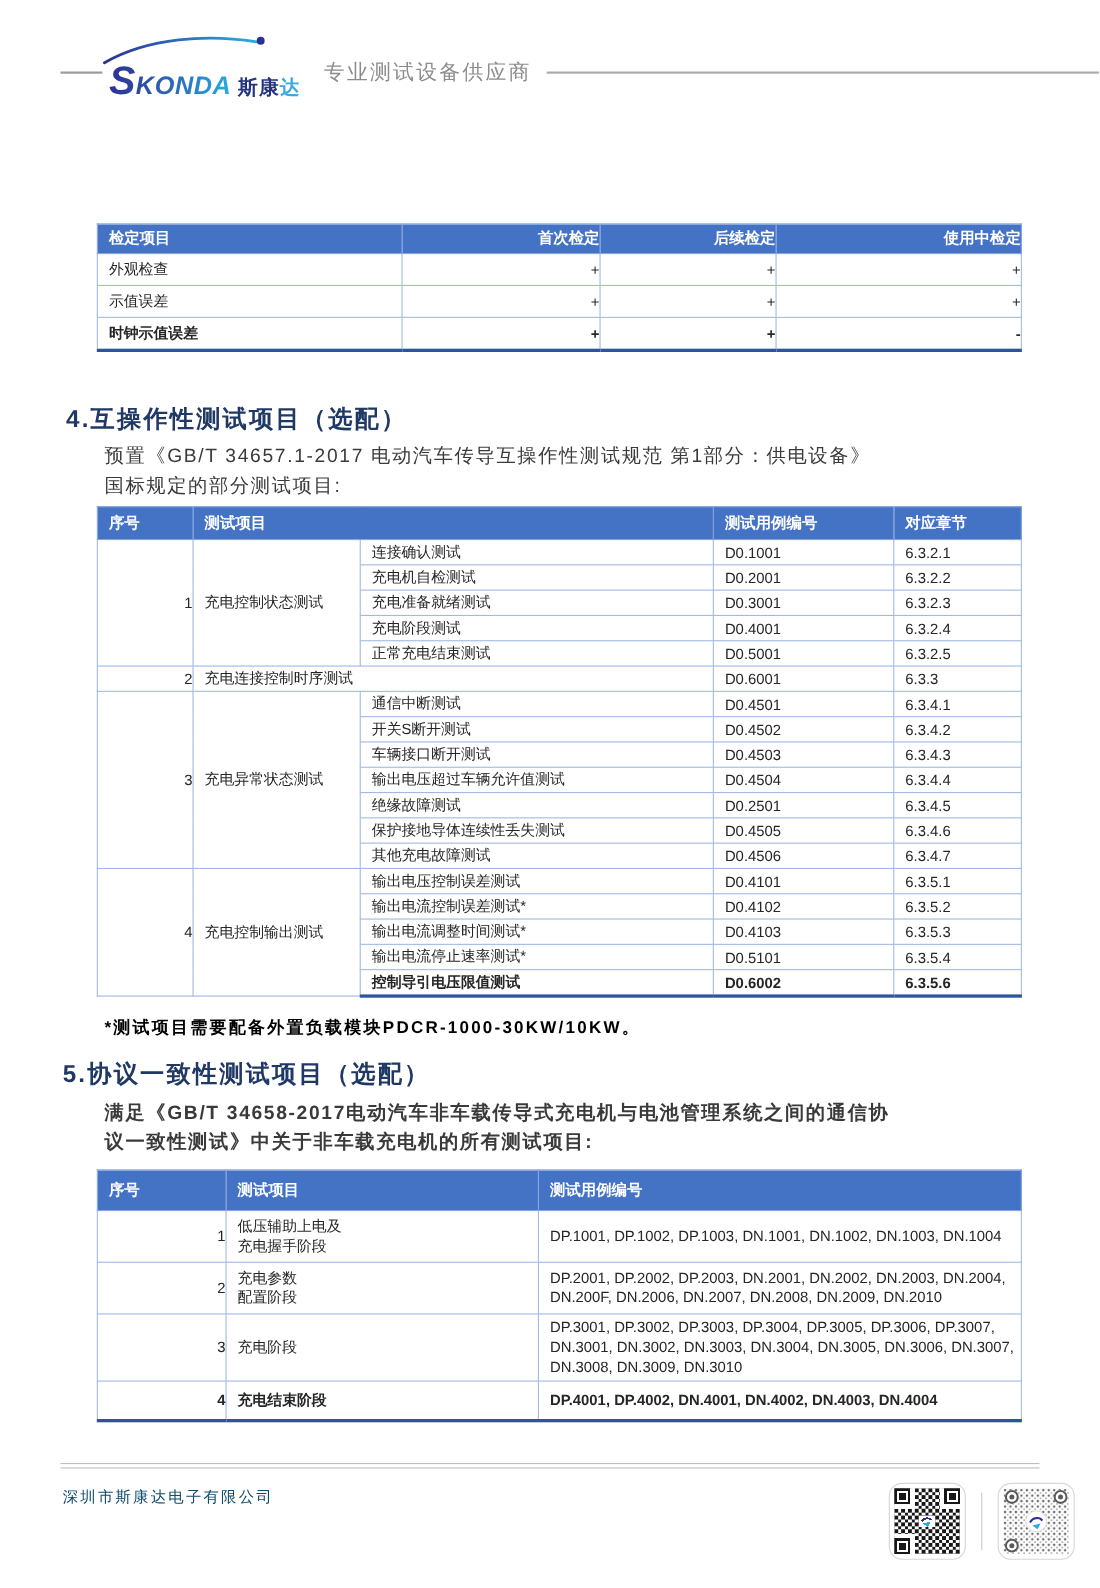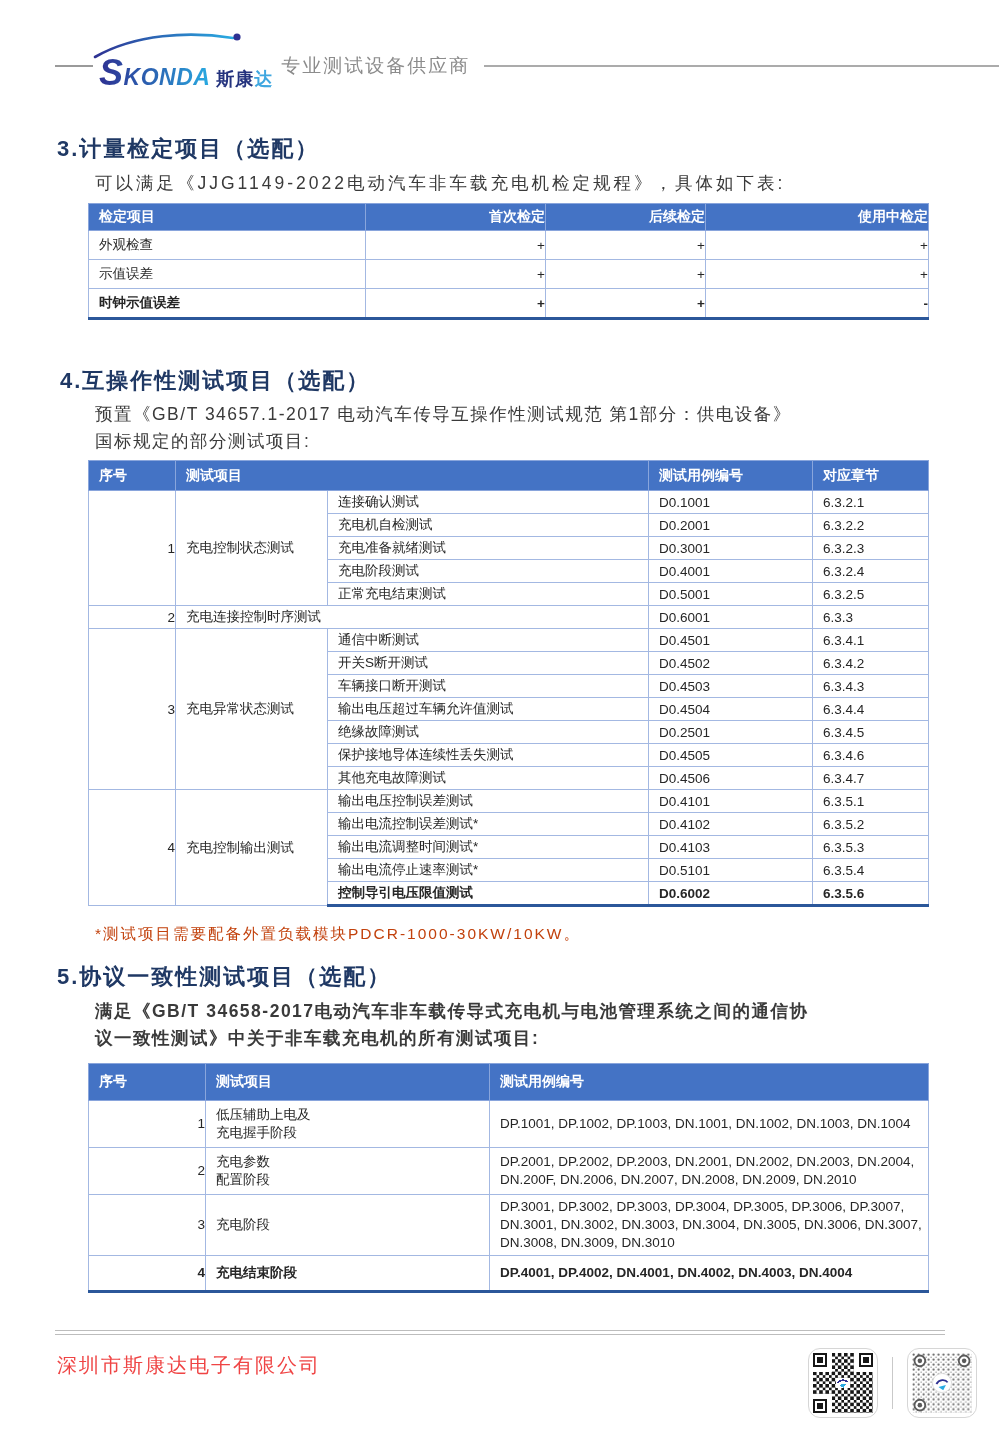--- a/index.html
+++ b/index.html
@@ -10,21 +10,21 @@
   .brand{position:absolute;left:55px;right:40px;top:40px;height:52px;display:flex;align-items:center;}
   .rule-left{width:38px;height:2px;background:#9a9a9a;margin-right:6px;flex:0 0 auto;}
   .logo-wrap{position:relative;display:flex;align-items:baseline;flex:0 0 auto;padding-top:14px;}
   .swoosh{position:absolute;left:-6px;top:-8px;width:160px;height:30px;}
   .logo-en{font-style:italic;font-weight:bold;letter-spacing:.5px;background:linear-gradient(90deg,#2E3192,#2b6cb8 55%,#29ABE2);-webkit-background-clip:text;background-clip:text;color:transparent;white-space:nowrap;}
   .logo-s{font-size:36px;}
   .logo-rest{font-size:23px;}
   .logo-cn{font-weight:bold;font-size:18px;margin-left:6px;white-space:nowrap;letter-spacing:1px;}
   .cn-dark{color:#24337e;}
   .cn-light{color:#3fa7e0;}
-  .tagline{font-size:19px;color:#8c8c8c;margin-left:8px;letter-spacing:2px;flex:0 0 auto;white-space:nowrap;}
+  .tagline{font-size:19px;color:#8c8c8c;margin-left:21px;letter-spacing:2px;flex:0 0 auto;white-space:nowrap;}
   .rule-right{flex:1 1 auto;height:2px;background:#ababab;margin-left:14px;}
 
   
   .sec-title{position:absolute;left:57px;font-size:22px;font-weight:bold;color:#1F3864;letter-spacing:2px;white-space:nowrap;}
   .sec-intro{position:absolute;left:95px;font-size:17.5px;color:#3a3a3a;letter-spacing:3px;line-height:1.55;white-space:pre-line;}
 
   
   table.doc{position:absolute;left:88px;width:840px;border-collapse:collapse;table-layout:fixed;}
   table.doc th{background:#4473C5;color:#ffffff;font-weight:bold;font-size:14px;text-align:left;padding:0 0 0 10px;border:1px solid #89A5DC;}
   table.doc td{border:1px solid #A3B8E2;font-size:13.5px;color:#262626;padding:0 0 0 10px;background:#fff;vertical-align:middle;}
@@ -40,25 +40,25 @@
   .t2 th{height:29px;font-size:13.5px;}
   .t2 td{height:22px;font-size:13px;}
   
   .t3{top:1063px;}
   .t3 th{height:36px;}
   .t3 td{font-size:13.5px;line-height:1.35;white-space:pre-line;}
   .t3 tr.h46 td{height:46px;}
   .t3 tr.h60 td{height:60px;}
   .t3 tr.h34 td{height:34px;}
 
-  .footnote{position:absolute;left:95px;top:924px;font-size:15.5px;color:#c2410c;letter-spacing:2px;}
+  .footnote{position:absolute;left:95px;top:924px;font-size:15.5px;color:#000000;letter-spacing:2px;font-weight:bold;}
 
   
   .footer-rule{position:absolute;left:55px;width:890px;top:1330px;height:3px;border-top:1px solid #bdbdbd;border-bottom:1px solid #bdbdbd;}
-  .company{position:absolute;left:57px;top:1352px;font-size:20px;color:#ef4444;letter-spacing:2px;}
+  .company{position:absolute;left:57px;top:1352px;font-size:14px;color:#0c4a6e;letter-spacing:2px;}
   .qr-zone{position:absolute;right:62px;top:1348px;display:flex;align-items:center;}
   .qr{width:60px;height:60px;border:1px solid #d6d6d6;border-radius:12px;padding:4px;background:#fff;}
   .qr svg{width:100%;height:100%;display:block;}
   .qr-sep{width:1px;height:52px;background:#c9c9c9;margin:0 14px;}
 </style>
 </head>
 <body>
 
 <div class="page">
 
@@ -75,22 +75,20 @@
         <path d="M2,27 C 42,4 96,1 140,8" stroke="url(#lg)" stroke-width="2.6" fill="none" stroke-linecap="round"></path>
         <circle cx="144" cy="7" r="3.6" fill="#2E3192"></circle>
       </svg>
       <span class="logo-en"><span class="logo-s">S</span><span class="logo-rest">KONDA</span></span>
       <span class="logo-cn"><span class="cn-dark">斯康</span><span class="cn-light">达</span></span>
     </span>
     <span class="tagline">专业测试设备供应商</span>
     <span class="rule-right"></span>
   </div>
 
-  <div class="sec-title" style="top:134px;">3.计量检定项目（选配）</div>
-  <div class="sec-intro" style="top:170px;">可以满足《JJG1149-2022电动汽车非车载充电机检定规程》，具体如下表:</div>
 
   <table class="doc t1">
     <colgroup>
         <col style="width:277px">
         <col style="width:180px">
         <col style="width:160px">
         <col style="width:223px">
       </colgroup>
     <thead>
       <tr>

